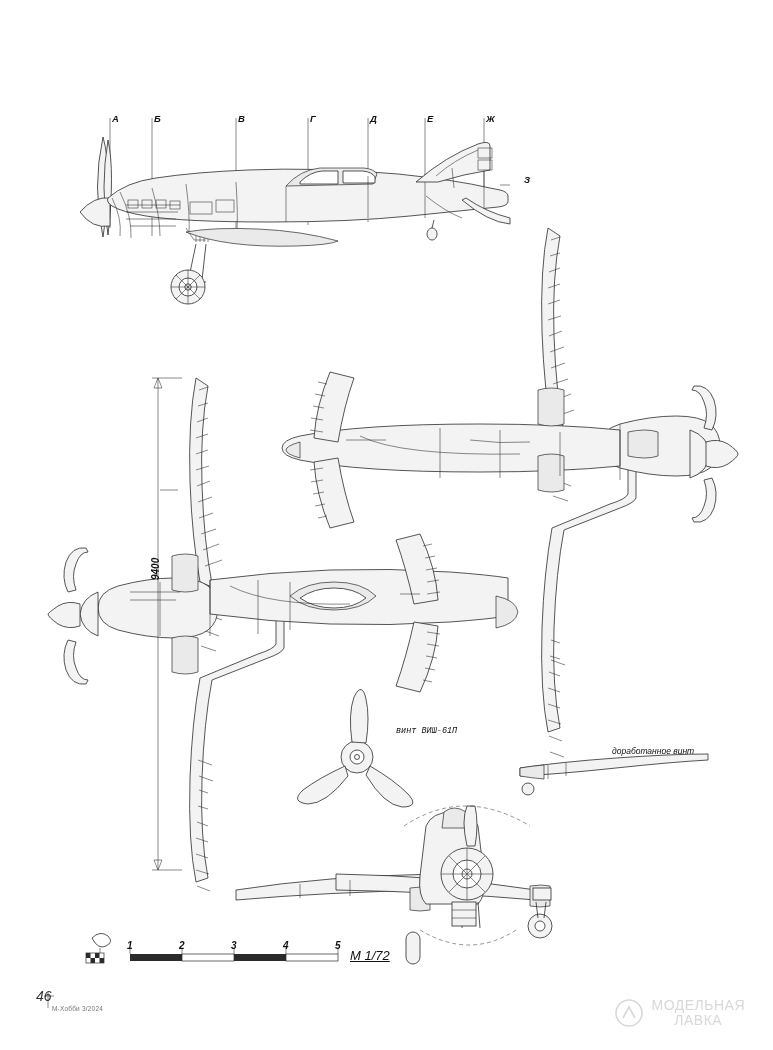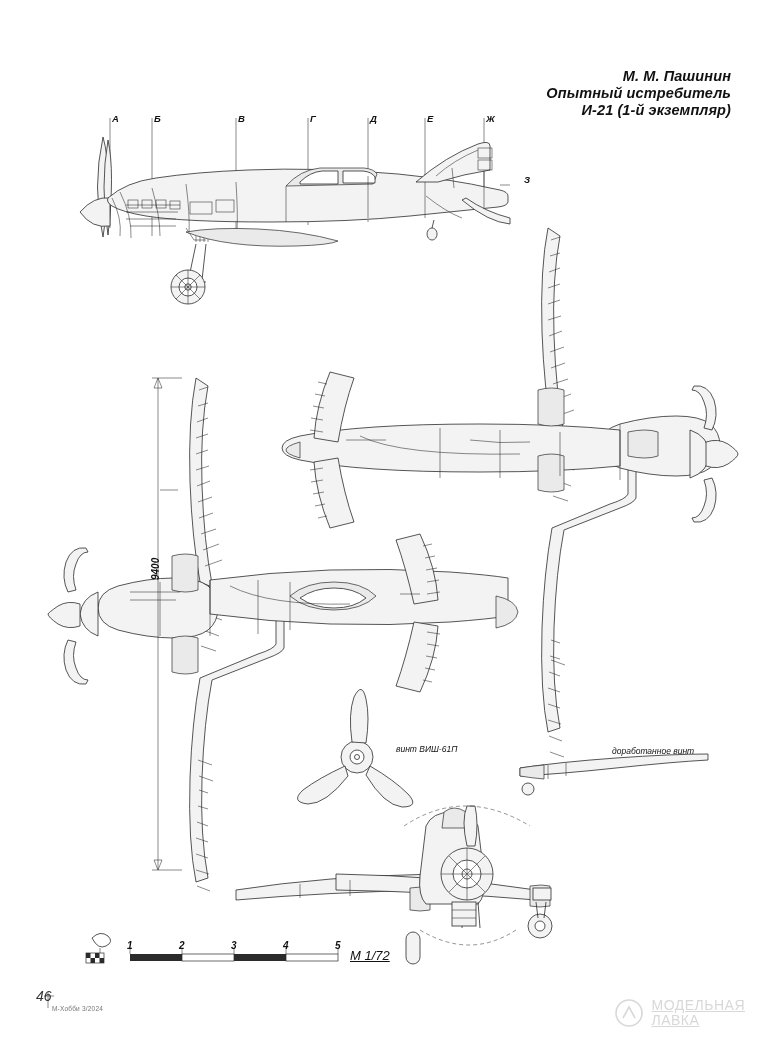--- a/index.html
+++ b/index.html
@@ -74,21 +74,21 @@
   }
   .wmark{
     position:absolute;
     right:28px;bottom:22px;
     display:flex;align-items:center;gap:8px;
     color:#d8d8d8;
     font-size:14px;
     line-height:15px;
     letter-spacing:0.5px;
   }
-  .wmark .wtxt{text-align:left;text-decoration:underline;}
+  .wmark .wtxt{text-align:center;}
   .wmark .wtxt b{display:block;font-weight:normal;}
   .wmark svg{display:block;}
   .tiny-note{
     position:absolute;
     font-size:8.5px;
     font-style:italic;
     color:#111;
     white-space:nowrap;
   }
 </style>
@@ -410,38 +410,33 @@
       <rect x="130" y="954" width="52" height="7" fill="#2b2b2b"></rect>
       <rect x="182" y="954" width="52" height="7" fill="#ffffff" stroke="#2b2b2b" stroke-width="0.7"></rect>
       <rect x="234" y="954" width="52" height="7" fill="#2b2b2b"></rect>
       <rect x="286" y="954" width="52" height="7" fill="#ffffff" stroke="#2b2b2b" stroke-width="0.7"></rect>
       <path class="lnT" d="M130 948 l0 6 M182 948 l0 6 M234 948 l0 6 M286 948 l0 6 M338 948 l0 6"></path>
     </g>
 
     <path class="lnT" d="M48 992 l0 16 M44 996 l10 0"></path>
   </svg>
 
-  <div class="title-block">
-    <div>М. М. Пашинин</div>
-    <div>Опытный истребитель</div>
-    <div>И-21 (1-й экземпляр)</div>
-  </div>
 
   <div class="station" style="left:112px;top:113px;">А</div>
   <div class="station" style="left:154px;top:113px;">Б</div>
   <div class="station" style="left:238px;top:113px;">В</div>
   <div class="station" style="left:310px;top:113px;">Г</div>
   <div class="station" style="left:370px;top:113px;">Д</div>
   <div class="station" style="left:427px;top:113px;">Е</div>
   <div class="station" style="left:486px;top:113px;">Ж</div>
   <div class="station" style="left:524px;top:174px;">З</div>
 
   <div class="dim-vert" style="left:150px;top:580px;">9400</div>
 
-  <div class="tiny-note" style="left:396px;top:744px;">винт ВИШ-61П</div>
+  <div class="tiny-note" style="left:396px;top:726px;font-family:Liberation Mono, monospace;">винт ВИШ-61П</div>
   <div class="tiny-note" style="left:612px;top:746px;">доработанное винт</div>
 
   <div class="scale-num" style="left:127px;top:940px;">1</div>
   <div class="scale-num" style="left:179px;top:940px;">2</div>
   <div class="scale-num" style="left:231px;top:940px;">3</div>
   <div class="scale-num" style="left:283px;top:940px;">4</div>
   <div class="scale-num" style="left:335px;top:940px;">5</div>
   <div class="scale-label" style="left:350px;top:948px;text-decoration:underline;">М 1/72</div>
 
   <div class="page-num">46</div>

